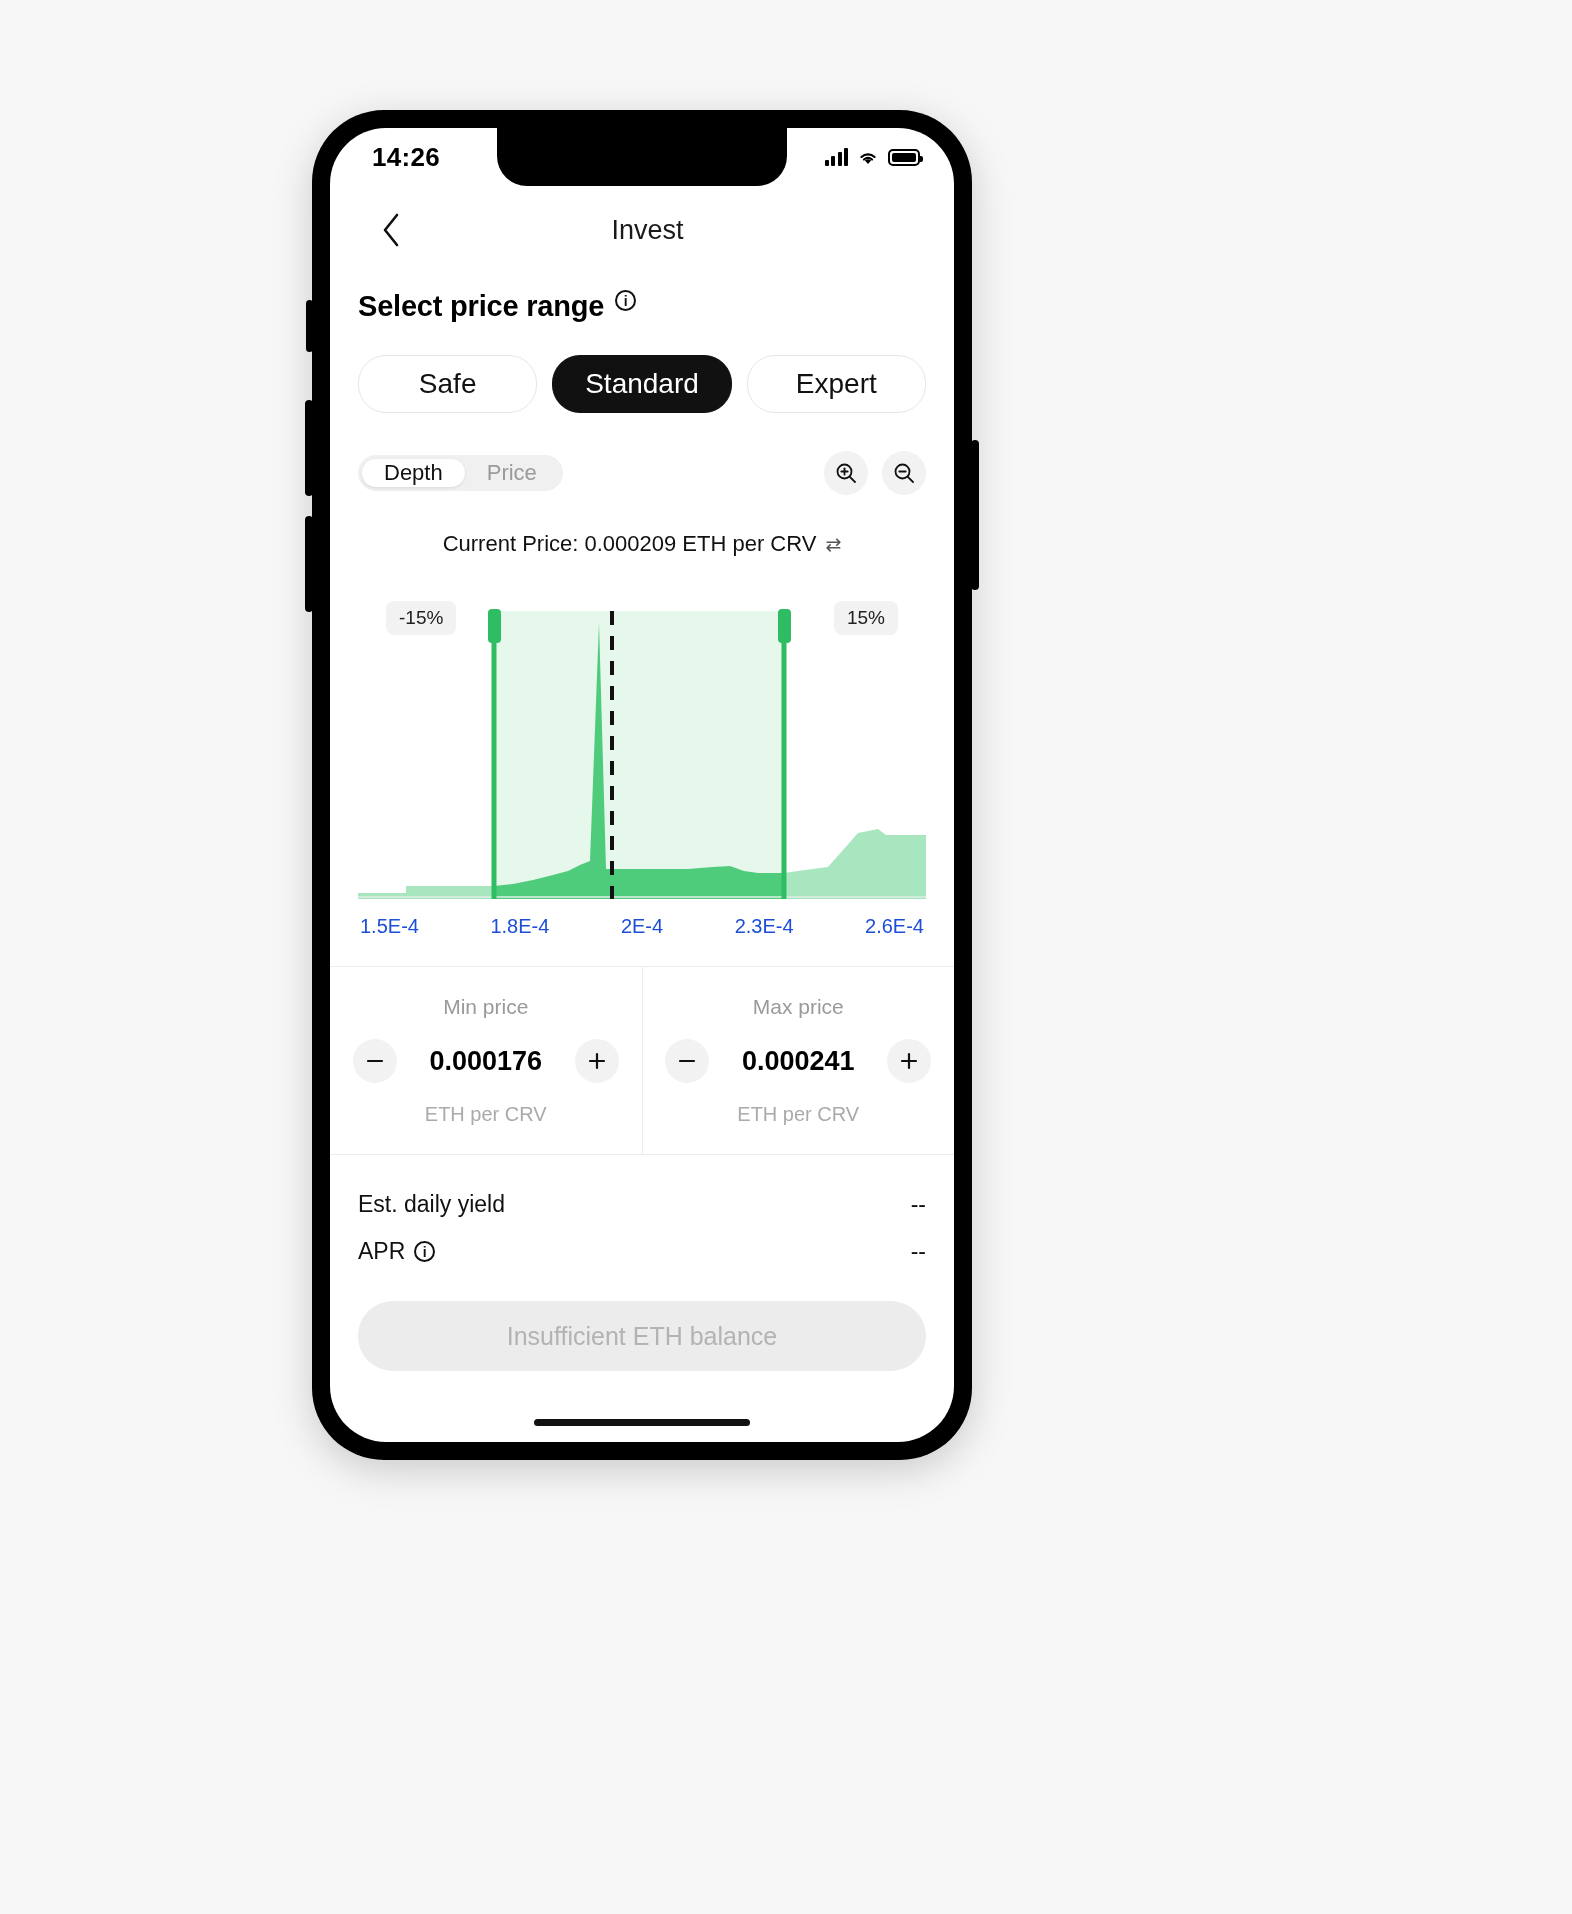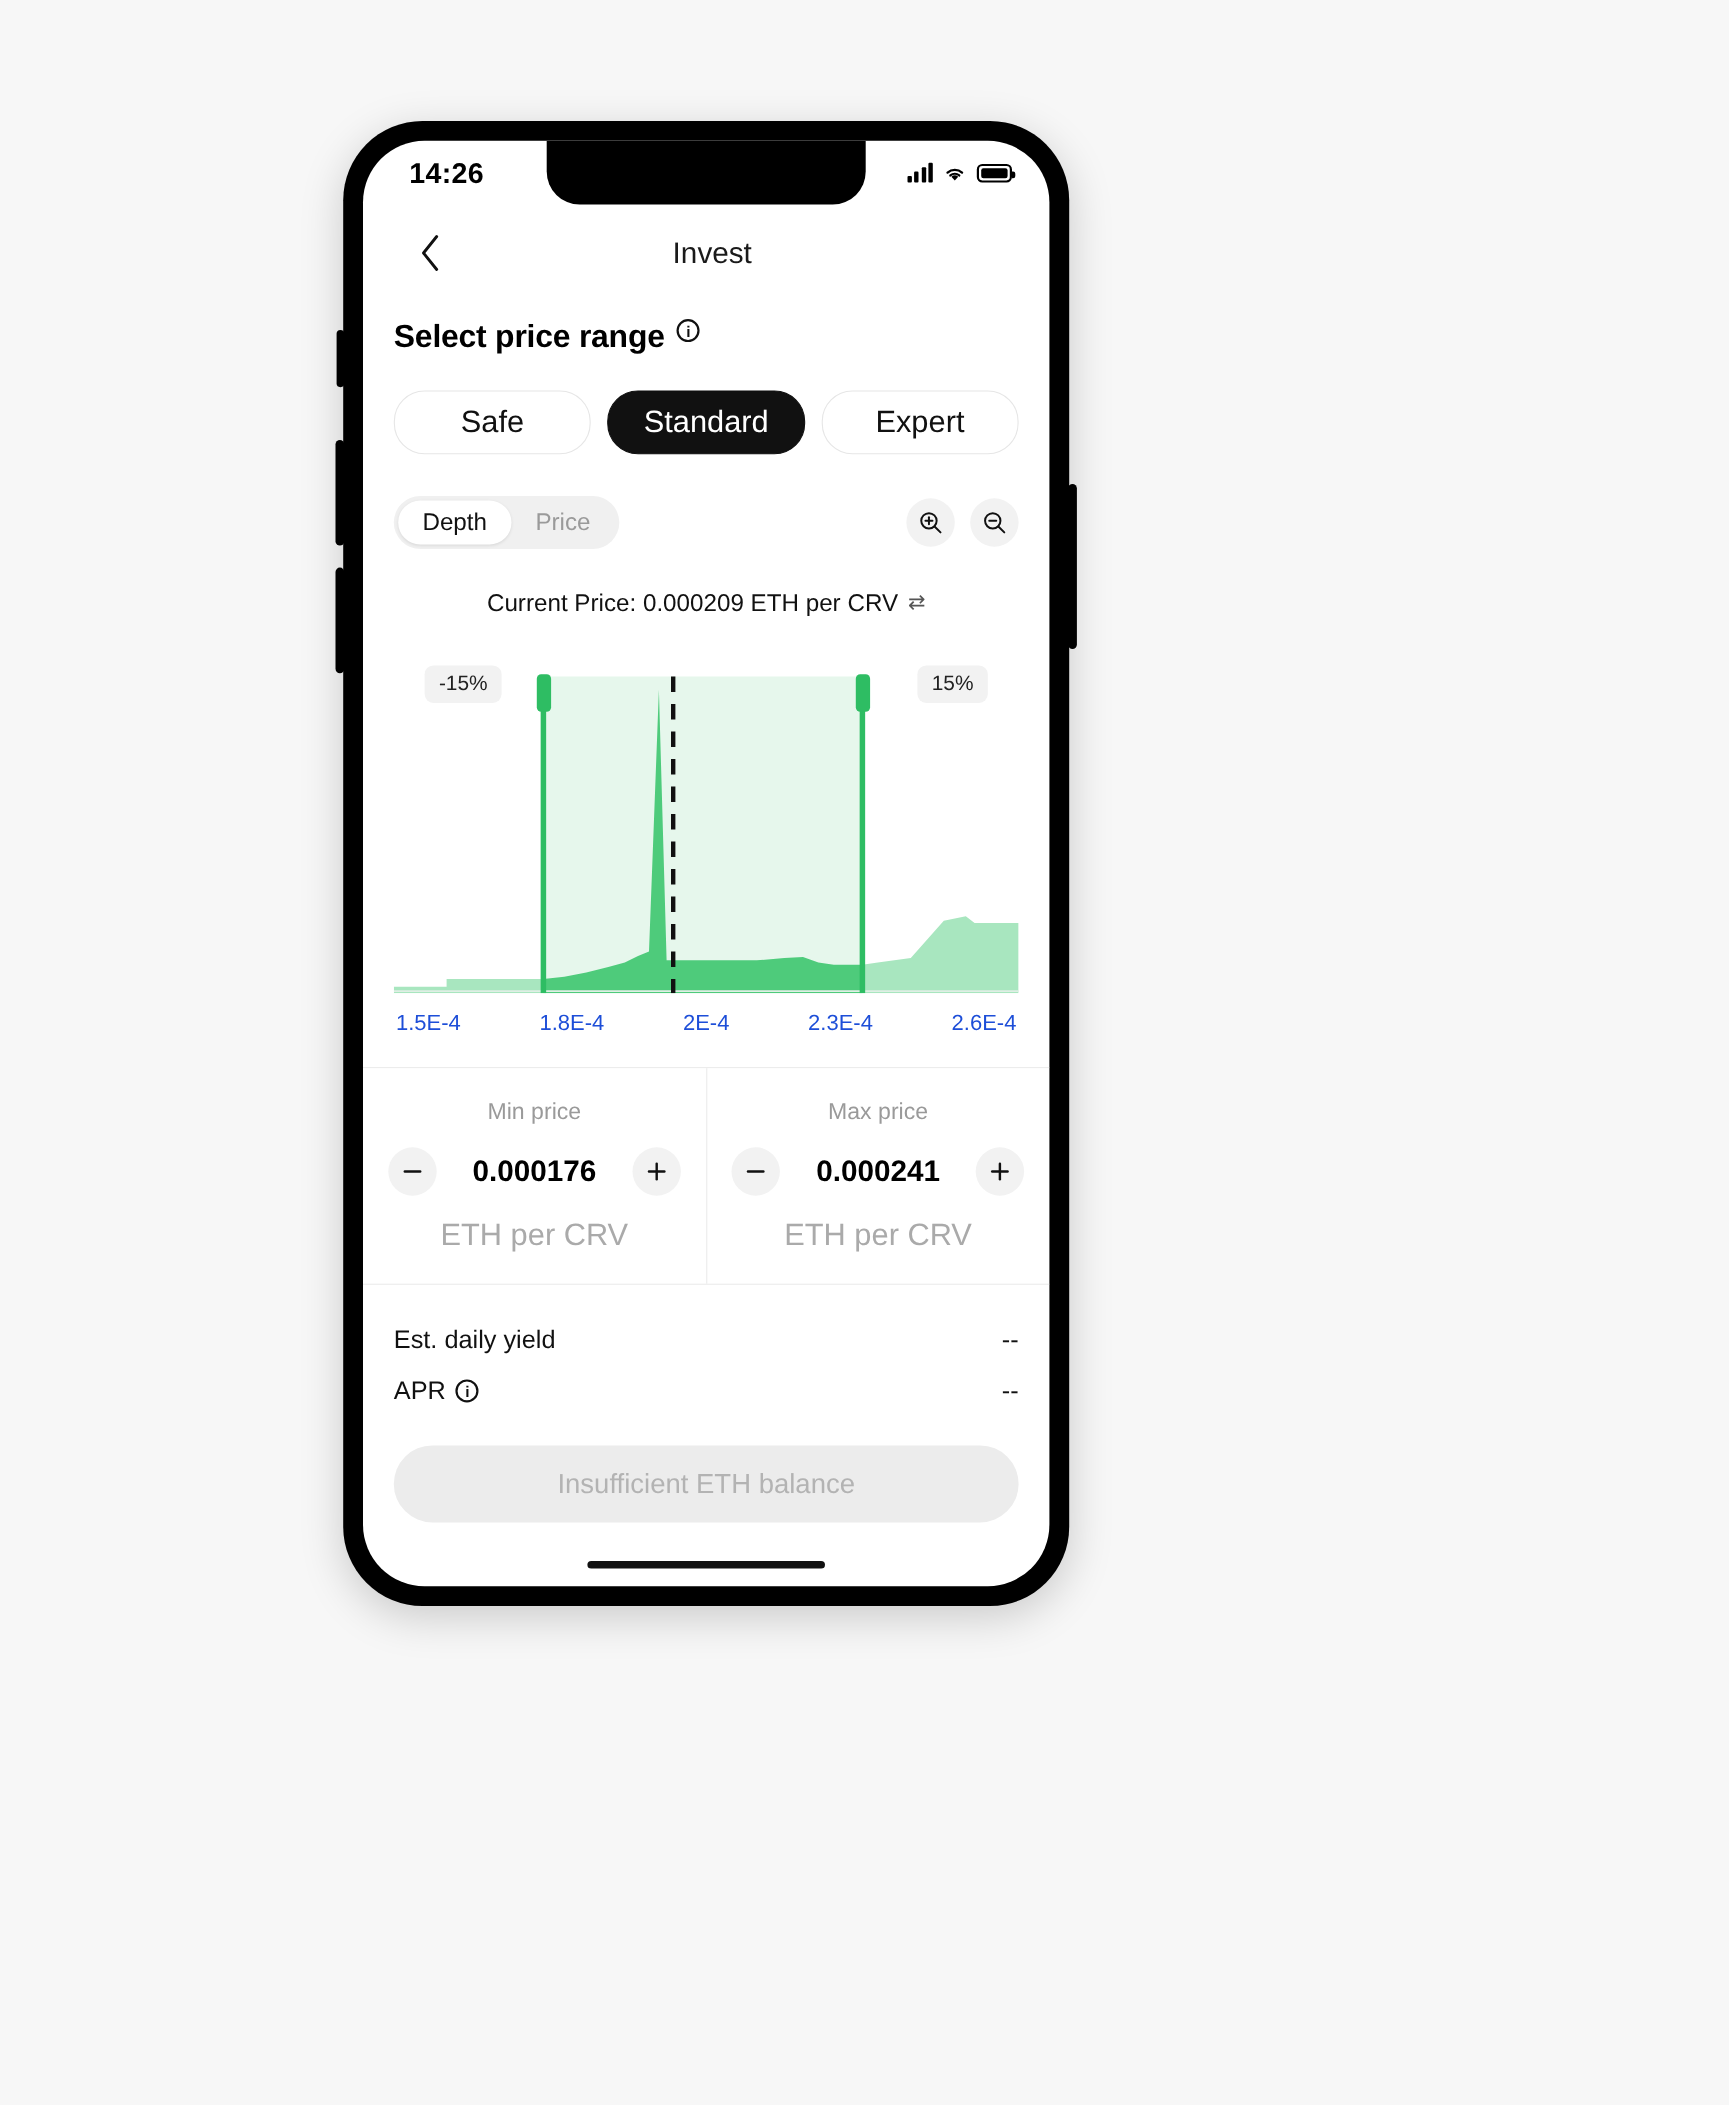--- a/index.html
+++ b/index.html
@@ -118,21 +118,21 @@
 
   
   .tool-row {
     display: flex; align-items: center; justify-content: space-between;
     padding: 38px 28px 0 28px;
   }
   .seg {
     display: inline-flex; background: #f0f0f0; border-radius: 24px; padding: 4px;
   }
   .seg-item {
-    padding: 12px 22px; height: 40px; border-radius: 20px;
+    padding: 12px 22px; height: 28px; border-radius: 20px;
     display: flex; align-items: center; justify-content: center;
     font-size: 22px; color: #9a9a9a; cursor: pointer;
   }
   .seg-item.on { background: #fff; color: #111; box-shadow: 0 1px 3px rgba(0,0,0,.10); }
 
   .zoom-grp { display: flex; gap: 14px; }
   .zbtn {
     width: 44px; height: 44px; border-radius: 50%; background: #f2f2f2;
     display: flex; align-items: center; justify-content: center; cursor: pointer;
   }
@@ -175,21 +175,21 @@
   .mm-ctrl {
     display: flex; align-items: center; justify-content: center;
     gap: 14px; margin-top: 20px;
   }
   .step {
     width: 44px; height: 44px; border-radius: 50%; background: #f2f2f2;
     display: flex; align-items: center; justify-content: center; cursor: pointer;
     flex: 0 0 auto;
   }
   .mm-val { font-size: 27px; font-weight: 700; color: #000; min-width: 150px; }
-  .mm-unit { font-size: 28px; color: #aaa; margin-top: 20px; }
+  .mm-unit { font-size: 20px; color: #aaa; margin-top: 20px; }
 
   
   .stats { padding: 26px 28px 0 28px; }
   .stat-row {
     display: flex; align-items: center; justify-content: space-between;
     padding: 10px 0;
   }
   .stat-left { display: flex; align-items: center; gap: 9px; font-size: 23px; color: #111; }
   .stat-val { font-size: 23px; color: #111; }
 

